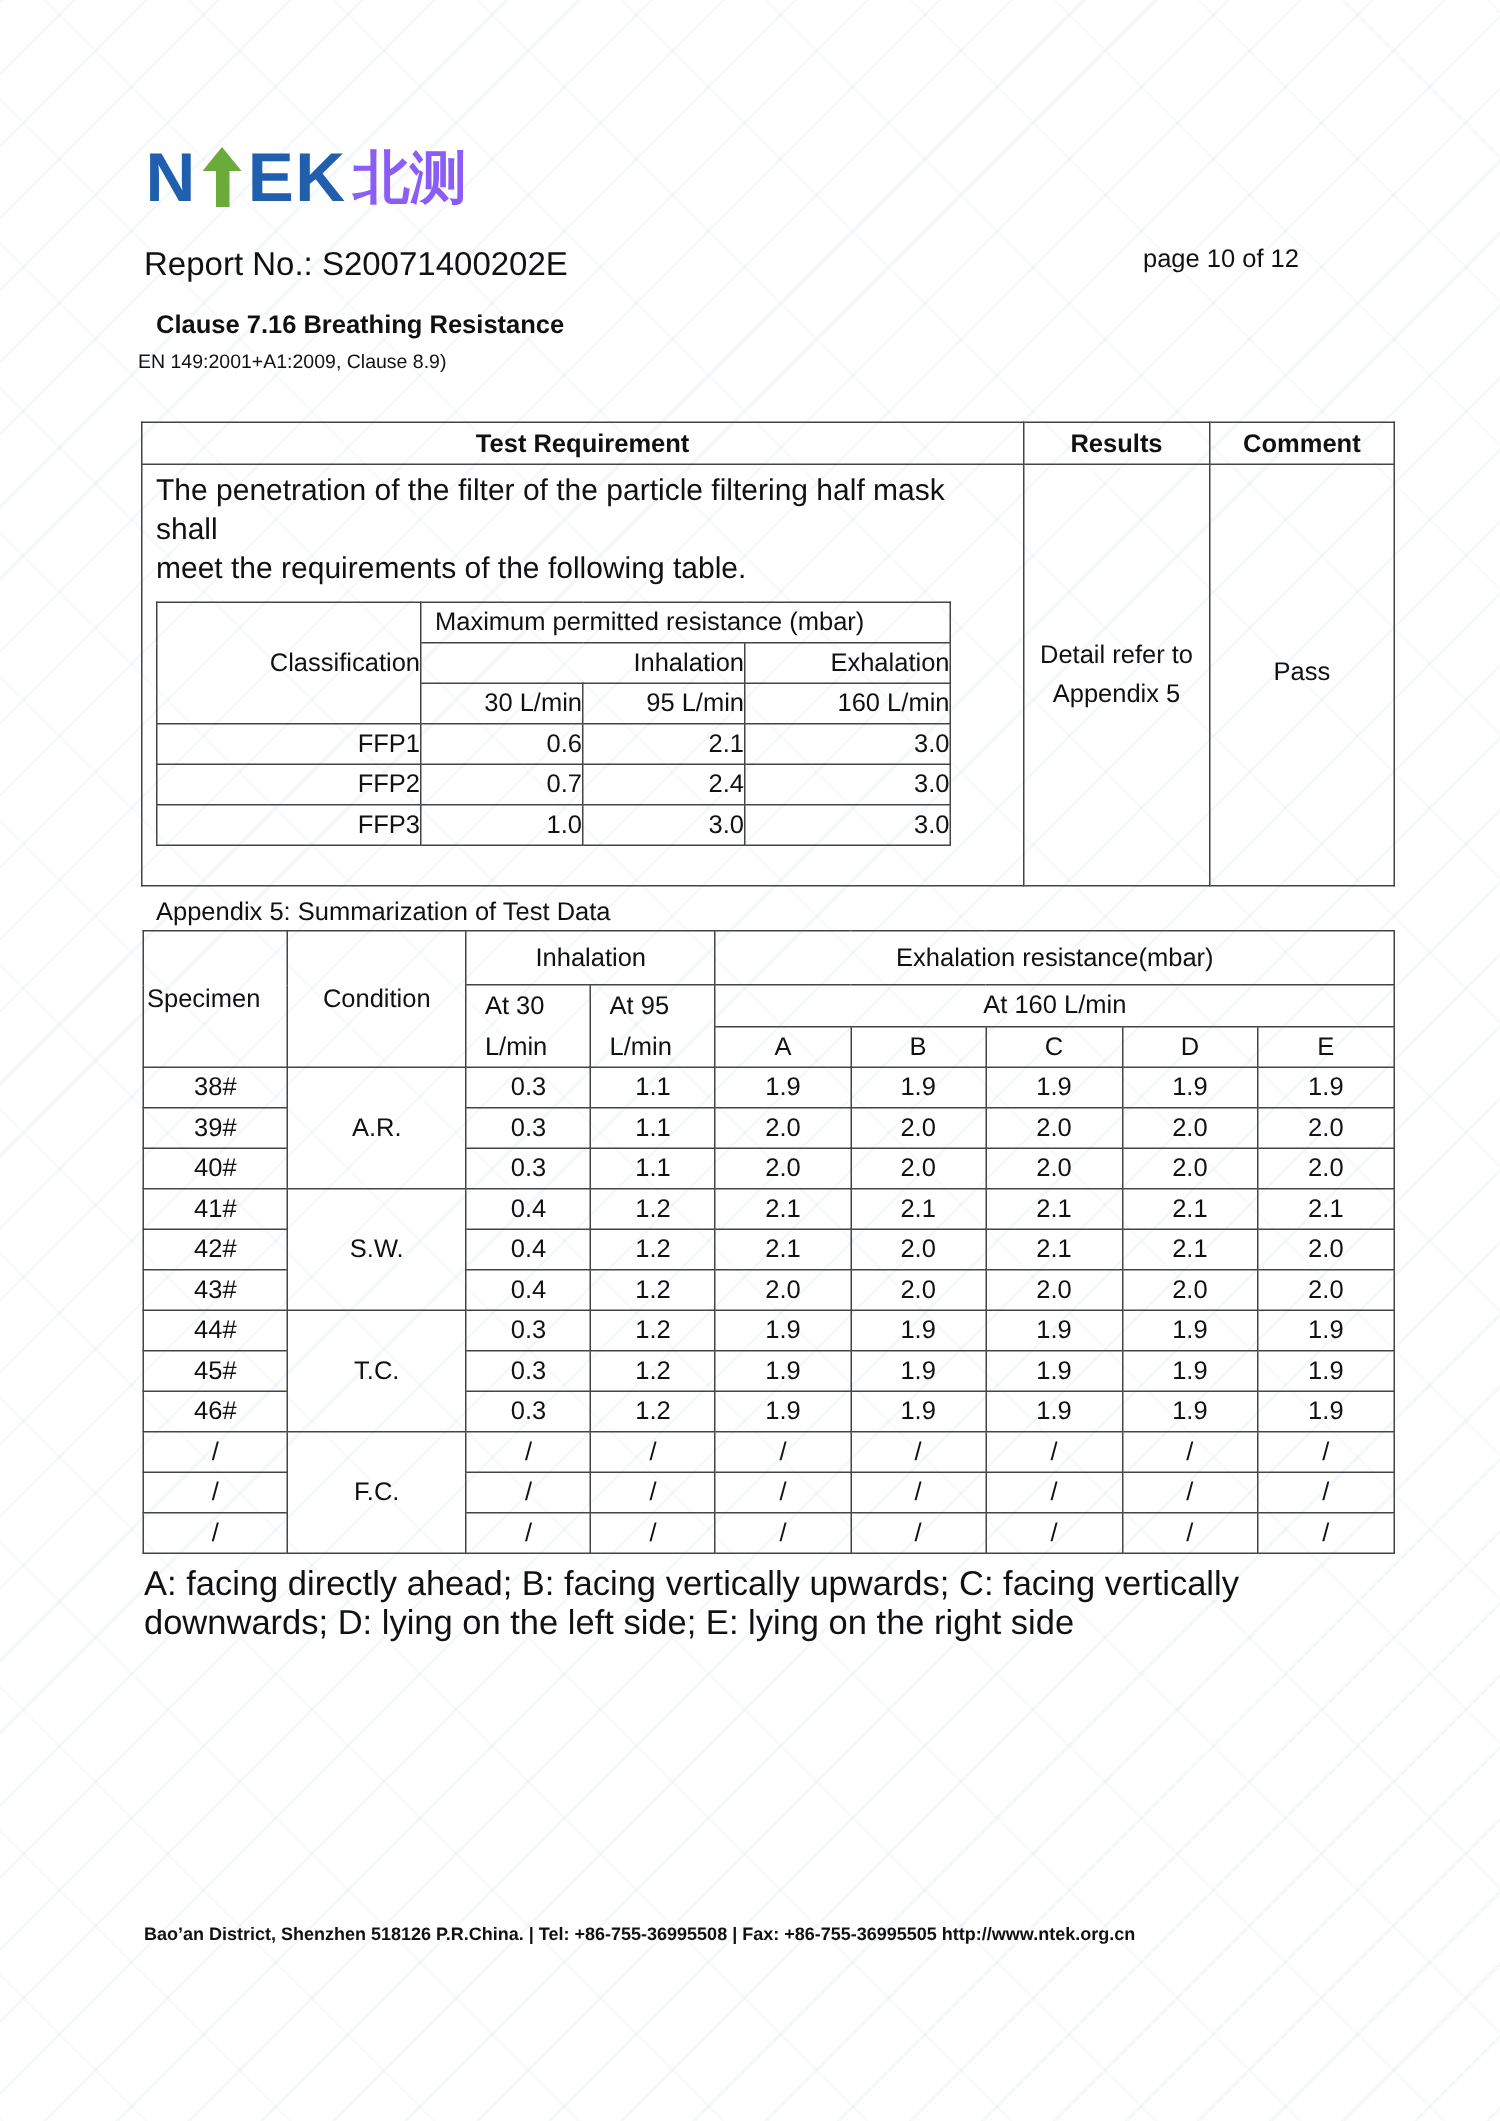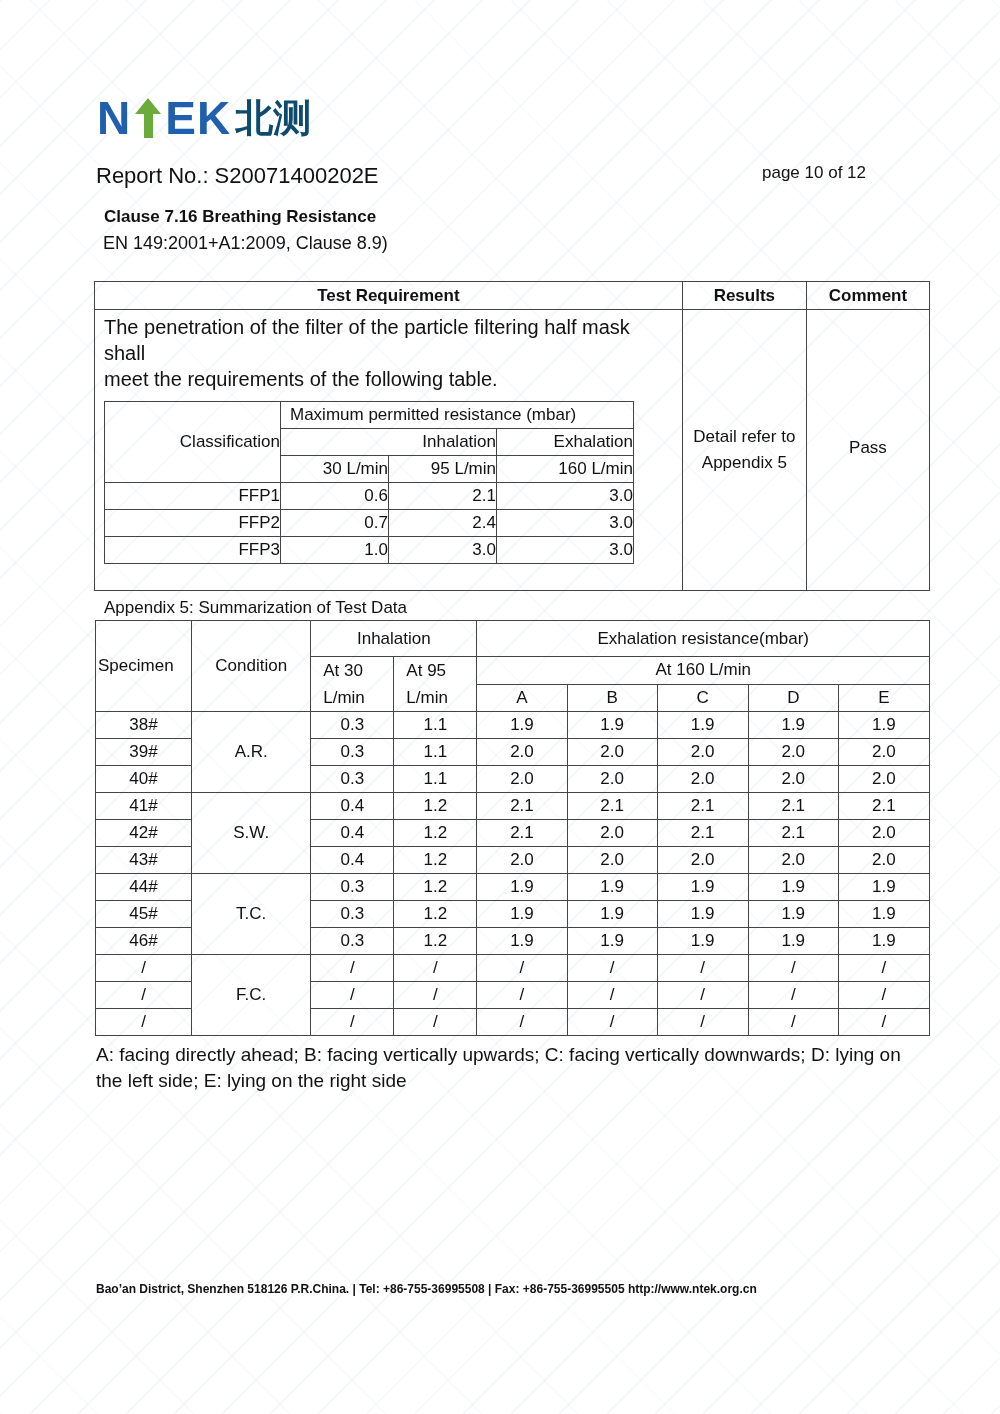--- a/index.html
+++ b/index.html
@@ -7,37 +7,37 @@
   body { position: relative; font-family: "Liberation Sans", sans-serif; color: #111; }
   .wm { position: absolute; inset: 0; pointer-events: none; z-index: 0;
     background-image: repeating-linear-gradient(135deg, rgba(170,195,225,0.12) 0 2px, transparent 2px 34px),
                       repeating-linear-gradient(45deg, rgba(170,195,225,0.08) 0 2px, transparent 2px 68px); }
   .abs { position: absolute; z-index: 1; }
   .logo { left: 97px; top: 96px; height: 44px; display: flex; align-items: center; }
   .logo .lt { font-family: "Liberation Sans", sans-serif; font-weight: 700; font-size: 46px; color: #1f5fae; letter-spacing: 1px; line-height: 44px; }
   .logo .arrow { display: inline-block; width: 30px; height: 40px; position: relative; margin: 0 2px; }
   .logo .arrow .stem { position: absolute; left: 11px; top: 14px; width: 9px; height: 26px; background: #6aab3a; }
   .logo .arrow .head { position: absolute; left: 2px; top: 0; width: 0; height: 0; border-left: 13px solid transparent; border-right: 13px solid transparent; border-bottom: 16px solid #6aab3a; }
-  .logo .cn { font-family: "DejaVu Sans", sans-serif; font-weight: 700; font-size: 38px; color: #0c4a6e; margin-left: 4px; }
+  .logo .cn { font-family: "DejaVu Sans", sans-serif; font-weight: 700; font-size: 38px; color: #8b5cf6; margin-left: 4px; }
   .report-no { left: 96px; top: 163px; font-size: 22px; }
   .page-no { left: 762px; top: 163px; font-size: 17px; }
   .clause-title { left: 104px; top: 207px; font-size: 17px; font-weight: 700; }
-  .clause-std { left: 103px; top: 233px; font-size: 18px; }
+  .clause-std { left: 92px; top: 233px; font-size: 13px; }
   table { border-collapse: collapse; }
   td, th { border: 1.3px solid #444; font-weight: normal; font-size: 17px; text-align: center; vertical-align: middle; }
   .req-table { position: absolute; left: 94px; top: 281px; width: 836px; z-index: 1; }
   .req-table th { font-weight: 700; height: 28px; }
   .req-cell { text-align: left; vertical-align: top; padding: 4px 8px 26px 9px; }
   .req-text { line-height: 26px; font-size: 20px; }
   .inner { margin-top: 9px; width: 530px; }
   .inner td { height: 27px; text-align: right; }
   .appx-title { left: 104px; top: 598px; font-size: 17px; font-weight: 400; }
   .data-table { position: absolute; left: 95px; top: 620px; width: 835px; z-index: 1; }
   .data-table td { height: 27px; }
-  .note { left: 96px; top: 1042px; width: 820px; font-size: 19px; line-height: 26px; }
+  .note { left: 96px; top: 1042px; width: 820px; font-size: 23px; line-height: 26px; }
   .footer { left: 96px; top: 1282px; font-size: 12px; font-weight: 700; line-height: 14.5px; width: 800px; }
 </style>
 </head>
 <body>
 
 <div class="wm"></div>
 
 <div class="abs logo">
   <span class="lt">N</span>
   <span class="arrow">

